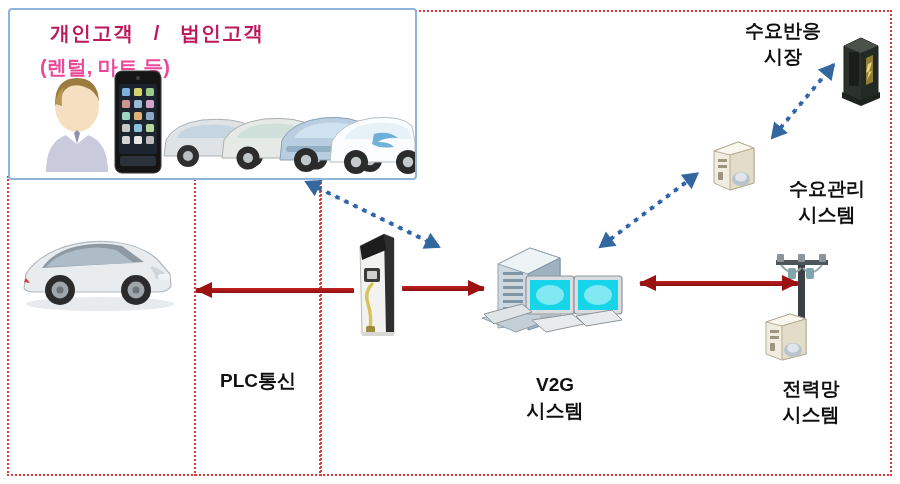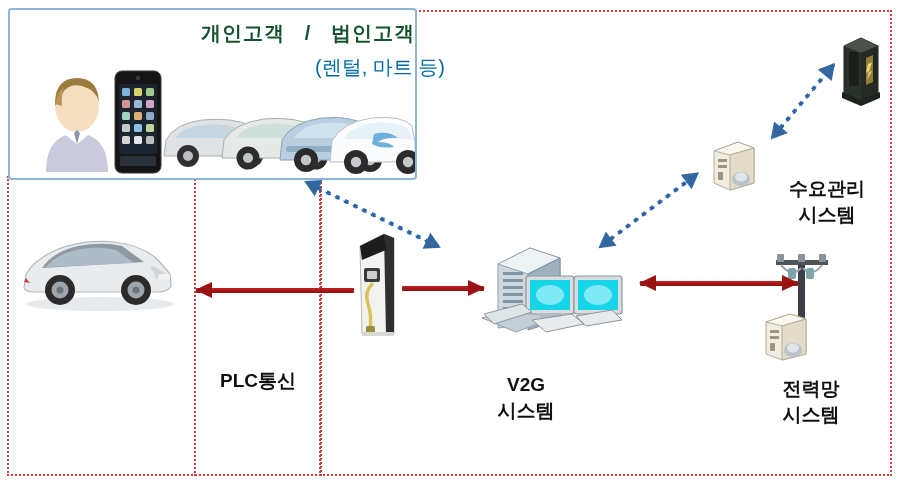--- a/index.html
+++ b/index.html
@@ -8,24 +8,24 @@
 
   #stage{position:absolute;left:0;top:0;width:900px;height:484px;background:#fff;}
 
   
   .red-box{position:absolute;border:2px dotted #d93a3a;box-sizing:border-box;background:transparent;}
   .red-vline{position:absolute;border-left:2px dotted #d93a3a;box-sizing:border-box;}
 
   
   #customer-box{position:absolute;left:8px;top:8px;width:405px;height:168px;
     border:2px solid #8fb4d9;border-radius:4px;background:#fff;}
-  #customer-title{position:absolute;left:0;top:10px;width:405px;text-align:right;
-    font-size:20px;font-weight:bold;color:#14532d;letter-spacing:1px;white-space:pre;}
-  #customer-title2{position:absolute;left:30px;top:44px;width:405px;text-align:right;
-    font-size:20px;font-weight:normal;color:#0369a1;white-space:pre;}
+  #customer-title{position:absolute;left:0;top:10px;width:405px;text-align:left;
+    font-size:20px;font-weight:bold;color:#be185d;letter-spacing:1px;white-space:pre;padding-left:40px;}
+  #customer-title2{position:absolute;left:30px;top:44px;width:405px;text-align:left;
+    font-size:20px;font-weight:bold;color:#ec4899;white-space:pre;}
 
   
   .node-label{position:absolute;text-align:center;font-size:19px;font-weight:bold;color:#111;
      line-height:1.35;white-space:pre-line;}
 
   
   .red-arrow{position:absolute;height:0;}
   .red-arrow .shaft{position:absolute;left:0;top:0;height:5px;width:100%;
      background:linear-gradient(to bottom,#c02020,#8d0f0f);border-radius:1px;}
   .ah{position:absolute;width:0;height:0;top:-6px;}
@@ -325,23 +325,25 @@
   <div class="blue-arrow" style="left:772px;top:134px;width:96px;transform:rotate(-50deg);">
     <div class="dots"></div>
       <div class="bh left"></div>
       <div class="bh right"></div>
   </div>
 
 
   <div class="node-label" style="left:198px;top:368px;width:120px;">PLC통신</div>
 
 
-  <div class="node-label" style="left:456px;top:372px;width:140px;">V2G
+  <div class="node-label" style="left:485px;top:372px;width:140px;">V2G
 시스템</div>
 
   <div class="node-label" style="left:746px;top:376px;width:130px;">전력망
 시스템</div>
 
   <div class="node-label" style="left:762px;top:176px;width:130px;">수요관리
 시스템</div>
 
+  <div class="node-label" style="left:718px;top:18px;width:130px;">수요반응
+시장</div>
 
 </div>
 
 </body></html>

